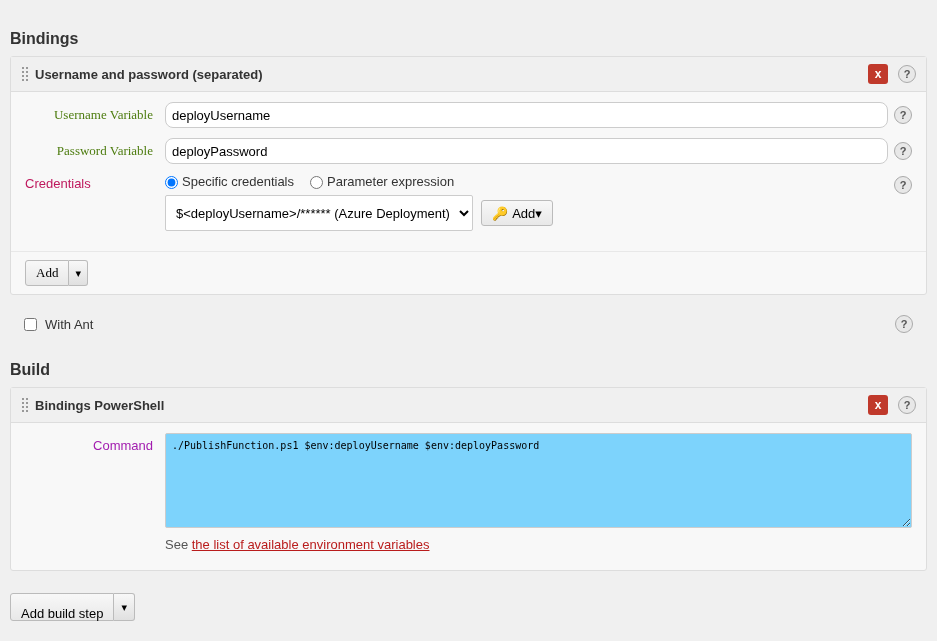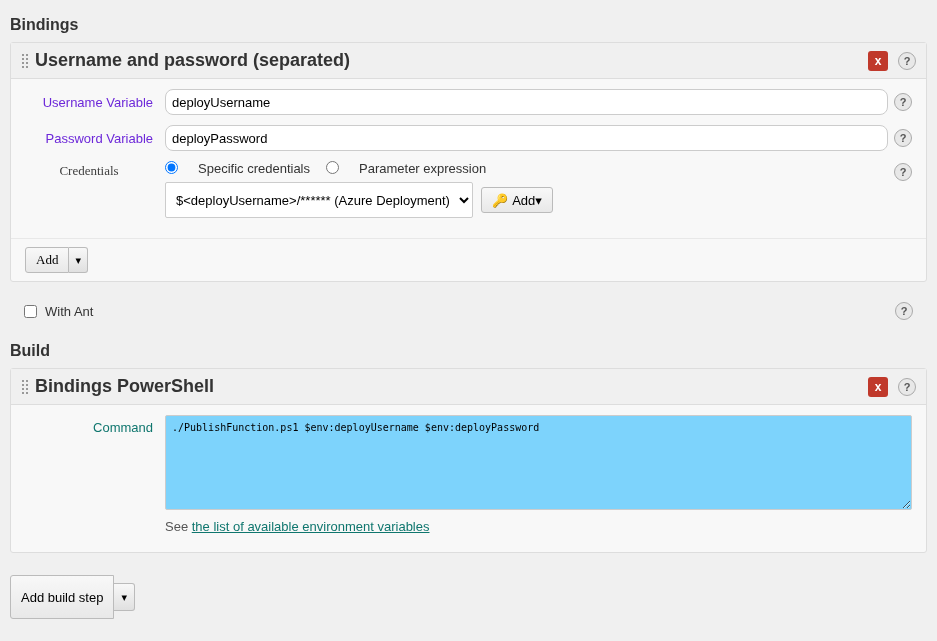--- a/index.html
+++ b/index.html
@@ -10,21 +10,21 @@
       color: #333;
       padding: 10px;
       width: 937px;
     }
 
     .section-title {
       font-size: 16px;
       font-weight: bold;
       color: #333;
       margin-bottom: 8px;
-      margin-top: 6px;
+      margin-top: 20px;
     }
 
     .panel {
       background: #f8f8f8;
       border: 1px solid #ddd;
       border-radius: 3px;
       margin-bottom: 12px;
       position: relative;
     }
 
@@ -40,21 +40,21 @@
       display: inline-block;
       width: 8px;
       height: 16px;
       background-image: radial-gradient(circle, #999 1px, transparent 1px);
       background-size: 4px 4px;
       margin-right: 6px;
     }
 
     .panel-title {
       font-weight: bold;
-      font-size: 18px;
+      font-size: 13px;
       flex: 1;
     }
 
     .close-btn {
       background: #c0392b;
       color: white;
       border: none;
       border-radius: 3px;
       width: 20px;
       height: 20px;
@@ -90,22 +90,23 @@
       display: flex;
       align-items: center;
       margin-bottom: 10px;
     }
 
     .form-label {
       width: 140px;
       text-align: right;
       padding-right: 12px;
       font-size: 13px;
-      color: #6d28d9;
+      color: #4d7c0f;
       flex-shrink: 0;
+      font-family: Liberation Serif, serif;
     }
 
     .form-input {
       flex: 1;
       height: 26px;
       border: 1px solid #ccc;
       border-radius: 8px;
       padding: 3px 6px;
       font-size: 13px;
       background: white;
@@ -129,44 +130,43 @@
     }
 
     .credentials-row {
       display: flex;
       align-items: flex-start;
       margin-bottom: 10px;
     }
 
     .credentials-label {
       width: 140px;
-      text-align: center;
+      text-align: left;
       padding-right: 12px;
       font-size: 13px;
-      color: #404040;
+      color: #be185d;
       flex-shrink: 0;
       padding-top: 2px;
-      font-family: Liberation Serif, serif;
     }
 
     .credentials-content {
       flex: 1;
     }
 
     .radio-group {
       display: flex;
       align-items: center;
       gap: 16px;
       margin-bottom: 6px;
     }
 
     .radio-option {
       display: flex;
-      align-items: flex-start;
-      gap: 20px;
+      align-items: flex-end;
+      gap: 4px;
       font-size: 13px;
       cursor: pointer;
     }
 
     .radio-option input[type="radio"] {
       cursor: pointer;
     }
 
     .credential-select-row {
       display: flex;
@@ -274,37 +274,37 @@
       background: #7dd3fc;
     }
 
     .env-link-row {
       margin-top: 6px;
       font-size: 13px;
       color: #555;
     }
 
     .env-link {
-      color: #0f766e;
+      color: #b91c1c;
       text-decoration: underline;
       cursor: pointer;
     }
 
     .add-build-step-row {
       padding: 10px 0;
     }
 
     .add-build-step-btn-main {
       padding: 12px 10px;
       border: 1px solid #bbb;
       background: linear-gradient(to bottom, #f8f8f8, #e8e8e8);
       border-radius: 3px 0 0 3px;
       cursor: pointer;
       font-size: 13px;
-      height: 44px;
+      height: 28px;
     }
 
     .add-build-step-btn-arrow {
       padding: 4px 7px;
       border: 1px solid #bbb;
       border-left: none;
       background: linear-gradient(to bottom, #f8f8f8, #e0e0e0);
       border-radius: 0 3px 3px 0;
       cursor: pointer;
       font-size: 11px;
@@ -323,21 +323,21 @@
       display: flex;
       align-items: flex-start;
       margin-bottom: 8px;
     }
 
     .command-label {
       width: 140px;
       text-align: right;
       padding-right: 12px;
       font-size: 13px;
-      color: #0f766e;
+      color: #a21caf;
       flex-shrink: 0;
       padding-top: 5px;
     }
 
     .command-content {
       flex: 1;
     }
   </style>
 </head>
 <body>

